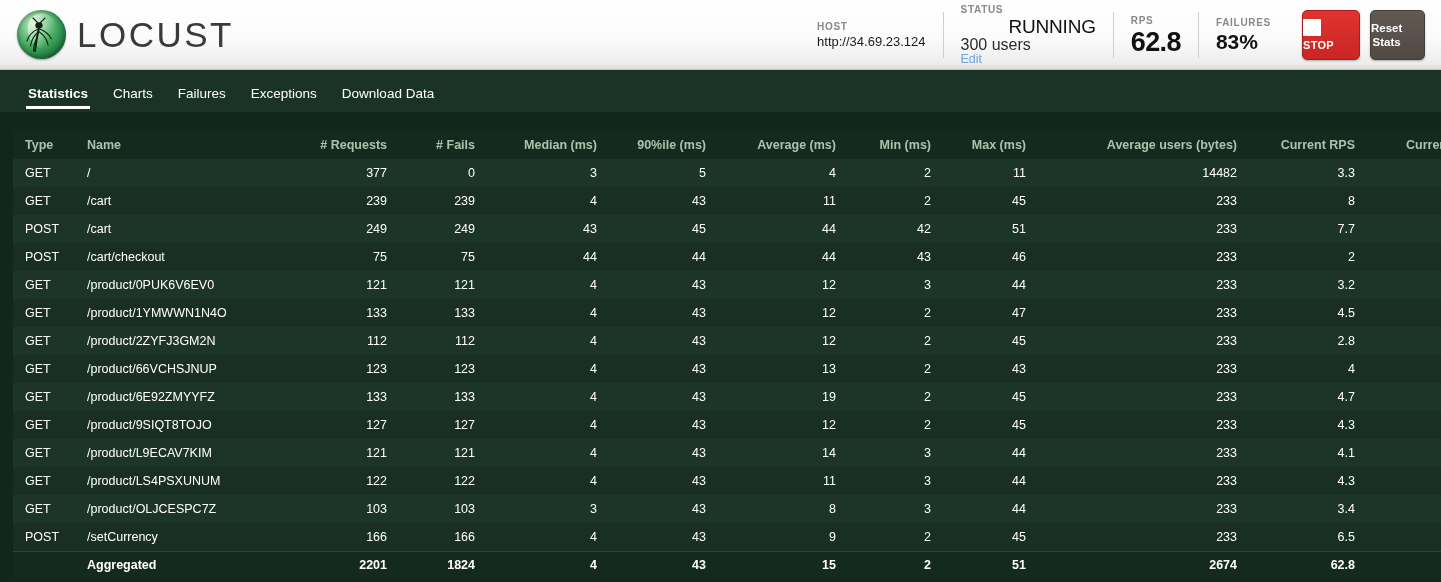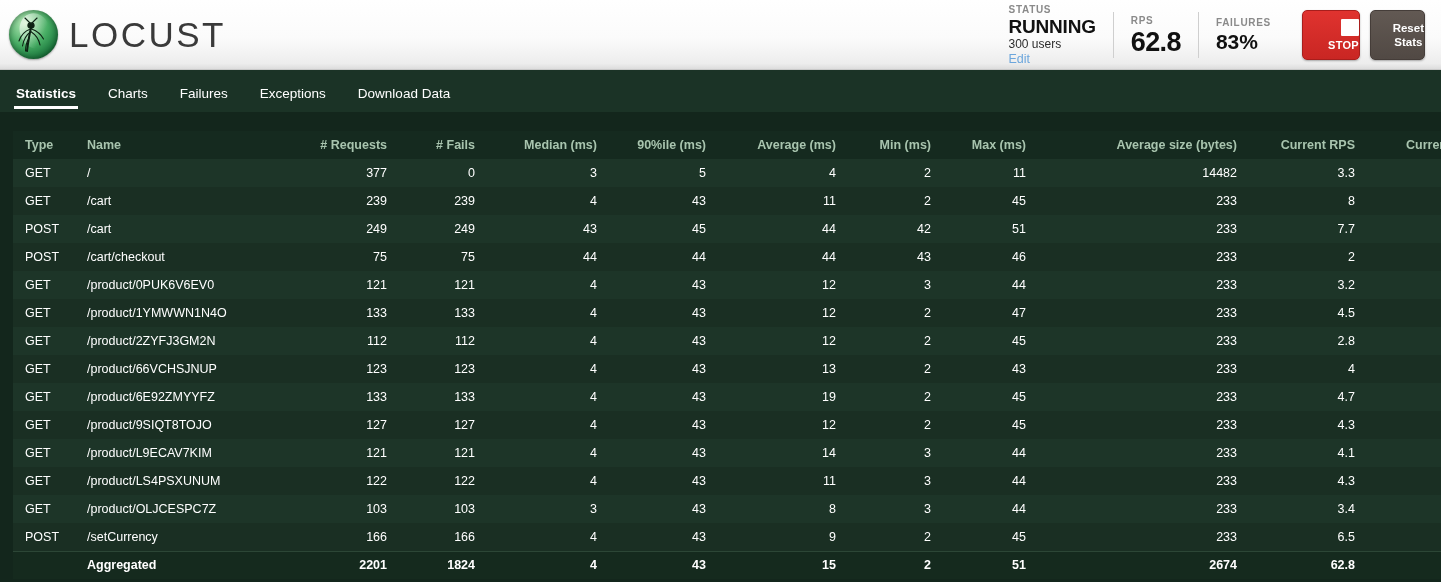--- a/index.html
+++ b/index.html
@@ -21,20 +21,21 @@
     border-bottom: 1px solid #c9c9c9;
     display: flex;
     align-items: center;
   }
 
   .brand {
     display: flex;
     align-items: center;
     padding-left: 9px;
     gap: 11px;
+    margin-left: 8px;
   }
   .logo-sphere {
     width: 49px;
     height: 49px;
     border-radius: 50%;
     position: relative;
     background:
       radial-gradient(circle at 34% 27%, #cdeec4 0%, #8fd49a 17%, #46ac63 47%, #1d7a3f 74%, #0c4a26 100%);
     box-shadow: inset 0 0 6px rgba(0,0,0,.45), 0 1px 2px rgba(0,0,0,.35);
     overflow: hidden;
@@ -87,27 +88,28 @@
     font-weight: 700;
     line-height: 13px;
   }
   .stat-host {
     font-size: 13px;
     color: #1c1c1c;
     line-height: 17px;
   }
   .stat-status {
     font-size: 19px;
-    font-weight: 700;
+    font-weight: 400;
     color: #111;
     line-height: 21px;
     letter-spacing: -.2px;
+    margin-left: 48px;
   }
   .stat-users {
-    font-size: 12px;
+    font-size: 16px;
     color: #2b2b2b;
     line-height: 15px;
   }
   .stat-edit {
     font-size: 12.5px;
     color: #6ca6dc;
     line-height: 15px;
     text-decoration: none;
     cursor: pointer;
     width: max-content;
@@ -135,21 +137,21 @@
     padding-right: 10px;
   }
   .btn-stop {
     width: 58px; height: 50px;
     background: linear-gradient(to bottom, #e0332f, #c92623);
     border: 1px solid #a81e1c;
     border-radius: 5px;
     color: #fff;
     display: flex;
     flex-direction: column;
-    align-items: flex-end;
+    align-items: flex-start;
     justify-content: center;
     gap: 3px;
     cursor: pointer;
     box-shadow: 0 1px 2px rgba(0,0,0,.3);
   }
   .stop-square {
     width: 18px; height: 17px;
     background: #fff;
     border-radius: 1px;
   }
@@ -163,34 +165,34 @@
     background: linear-gradient(to bottom, #625953, #514944);
     border: 1px solid #453d39;
     border-radius: 5px;
     color: #fff;
     font-size: 11.5px;
     font-weight: 700;
     line-height: 14px;
     text-align: center;
     display: flex;
     align-items: center;
-    justify-content: flex-end;
+    justify-content: flex-start;
     cursor: pointer;
     box-shadow: 0 1px 2px rgba(0,0,0,.3);
   }
 
   
   .navbar {
     width: 1441px;
     height: 42px;
     background: #1b3326;
     display: flex;
     align-items: flex-end;
-    padding-left: 14px;
-    gap: 28px;
+    padding-left: 26px;
+    gap: 21px;
   }
   .nav-item {
     font-size: 13.5px;
     color: #ffffff;
     padding: 0 2px 11px 2px;
     cursor: pointer;
     position: relative;
     white-space: nowrap;
   }
   .nav-item.active {
@@ -285,20 +287,24 @@
           <path d="M15.4 16 C20 19, 23 24, 24 29" fill="none"></path>
           <path d="M13 22 C10 27, 9.5 31, 9.5 35" fill="none"></path>
         </g>
       </svg>
     </div>
     <div class="brand-name">LOCUST</div>
   </div>
 
   <div class="stats-cluster">
 
+    <div class="stat-block">
+      <div class="stat-label">HOST</div>
+      <div class="stat-host">http://34.69.23.124</div>
+    </div>
 
     <div class="stat-block">
       <div class="stat-label">STATUS</div>
       <div class="stat-status">RUNNING</div>
       <div class="stat-users">300 users</div>
       <a class="stat-edit">Edit</a>
     </div>
 
     <div class="stat-block">
       <div class="stat-label">RPS</div>
@@ -354,21 +360,21 @@
       <tr>
         <th class="c-type">Type</th>
         <th class="c-name">Name</th>
         <th># Requests</th>
         <th># Fails</th>
         <th>Median (ms)</th>
         <th>90%ile (ms)</th>
         <th>Average (ms)</th>
         <th>Min (ms)</th>
         <th>Max (ms)</th>
-        <th>Average size (bytes)</th>
+        <th>Average users (bytes)</th>
         <th>Current RPS</th>
         <th>Current Failures/s</th>
       </tr>
     </thead>
     <tbody id="stats-body">
         <tr>
           <td class="c-type">GET</td>
           <td class="c-name">/</td>
           <td>377</td>
           <td>0</td>

